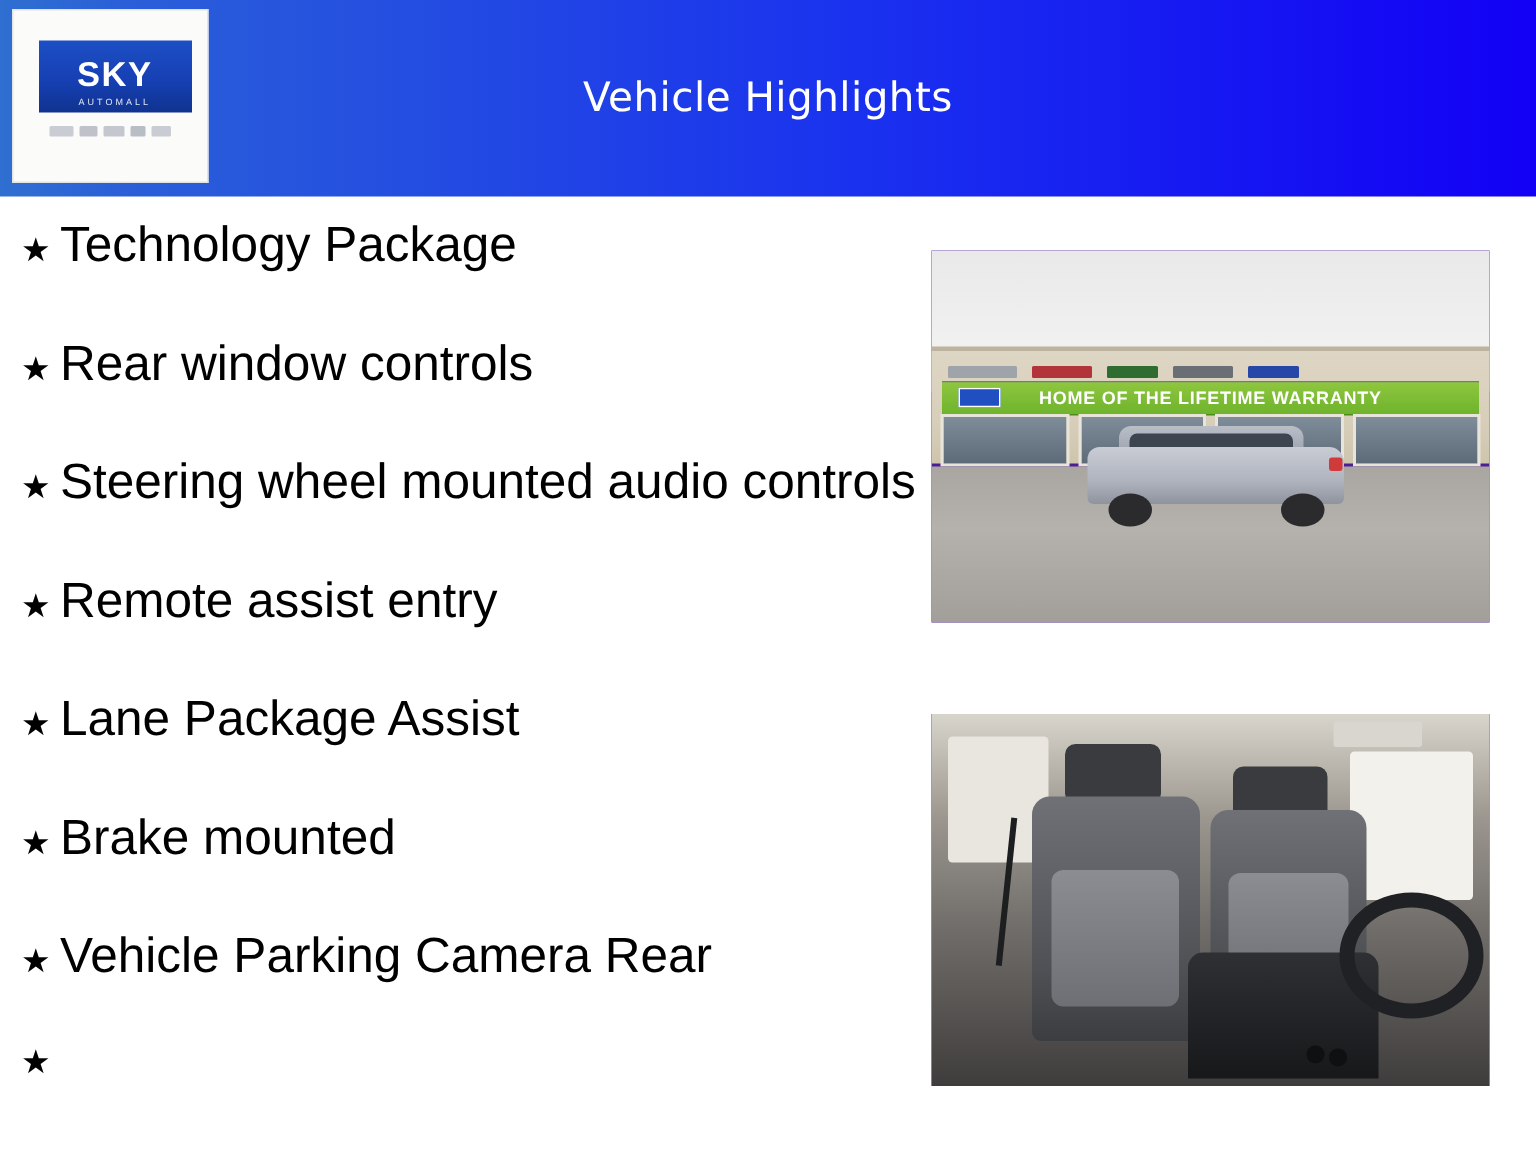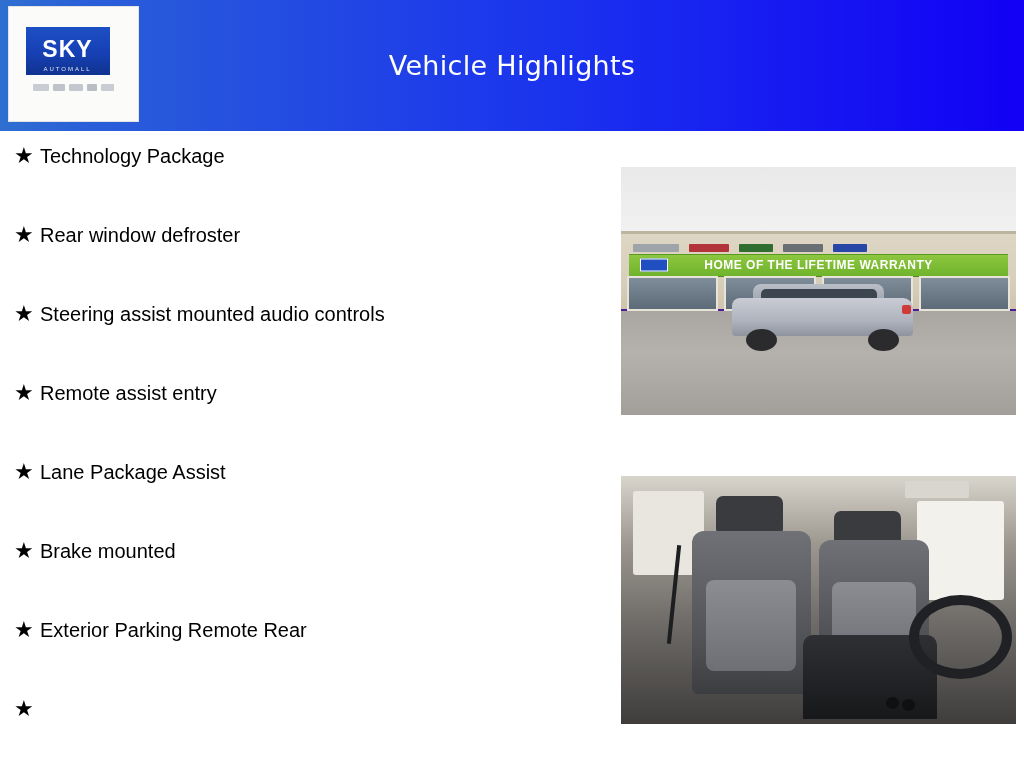--- a/index.html
+++ b/index.html
@@ -58,21 +58,21 @@
   }
   .logo-inner {
     position: absolute;
     left: 50%;
     top: 20px;
     transform: translateX(-50%);
     width: 96px;
     text-align: center;
   }
   .logo-badge {
-    width: 84px;
+    width: 102px;
     height: 48px;
     background: linear-gradient(to bottom, #1d4fc4 0%, #1640b4 55%, #10338f 100%);
     display: flex;
     align-items: center;
     justify-content: center;
     position: relative;
   }
   .logo-sky {
     color: #ffffff;
     font-size: 23px;
@@ -136,32 +136,31 @@
     flex: 0 0 32px;
     color: #000000;
     font-size: 22px;
     line-height: 1;
     text-align: left;
     padding-left: 6px;
     box-sizing: border-box;
   }
   .bullet-text {
     color: #000000;
-    font-size: 20px;
+    font-size: 33px;
     font-family: "Liberation Sans", sans-serif;
     line-height: 1.1;
     white-space: nowrap;
   }
 
   
   .photo {
     position: absolute;
     overflow: hidden;
     background: #4c1d95;
-    padding-left: 23px;
   }
   #photo-exterior {
     left: 621px;
     top: 36px;
     width: 372px;
     height: 248px;
   }
   #photo-interior {
     left: 621px;
     top: 345px;
@@ -292,41 +291,41 @@
 
   <div class="content">
 
     <div class="bullets">
       <div class="bullet">
         <span class="bullet-marker">★</span>
         <span class="bullet-text">Technology Package</span>
       </div>
       <div class="bullet">
         <span class="bullet-marker">★</span>
-        <span class="bullet-text">Rear window defroster</span>
-      </div>
-      <div class="bullet">
-        <span class="bullet-marker">★</span>
-        <span class="bullet-text">Steering assist mounted audio controls</span>
+        <span class="bullet-text">Rear window controls</span>
+      </div>
+      <div class="bullet">
+        <span class="bullet-marker">★</span>
+        <span class="bullet-text">Steering wheel mounted audio controls</span>
       </div>
       <div class="bullet">
         <span class="bullet-marker">★</span>
         <span class="bullet-text">Remote assist entry</span>
       </div>
       <div class="bullet">
         <span class="bullet-marker">★</span>
         <span class="bullet-text">Lane Package Assist</span>
       </div>
       <div class="bullet">
         <span class="bullet-marker">★</span>
         <span class="bullet-text">Brake mounted</span>
       </div>
       <div class="bullet">
         <span class="bullet-marker">★</span>
-        <span class="bullet-text">Exterior Parking Remote Rear</span>
+        <span class="bullet-text">Vehicle Parking Camera Rear</span>
       </div>
       <div class="bullet">
         <span class="bullet-marker">★</span>
       </div>
     </div>
 
     <div class="photo" id="photo-exterior">
       <div class="ex-sky"></div>
       <div class="ex-building"></div>
       <div class="ex-smallsigns">

